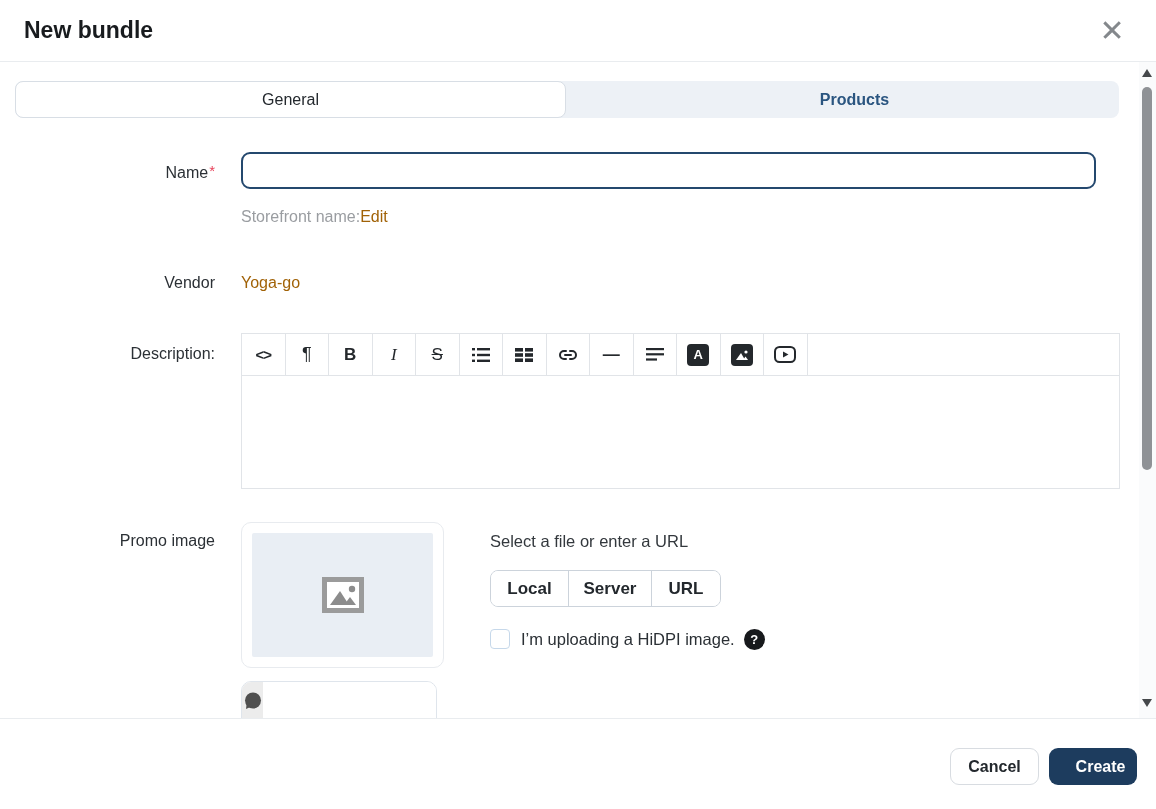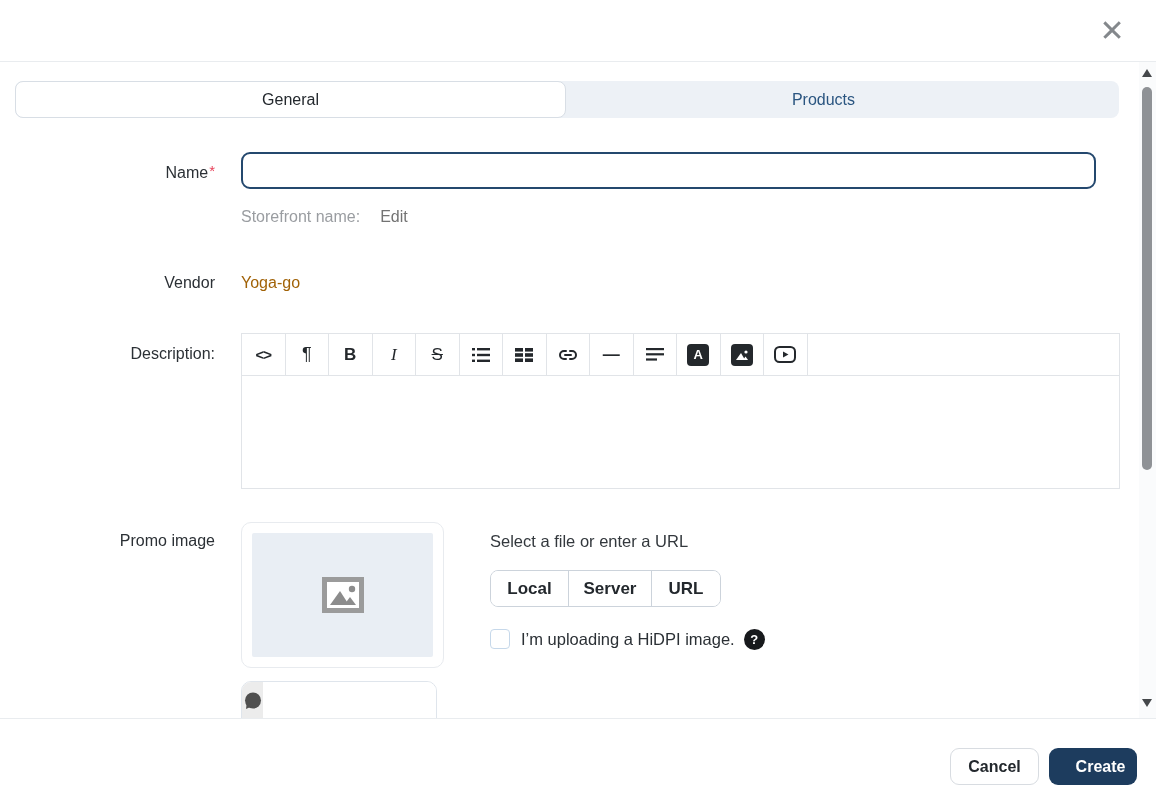--- a/index.html
+++ b/index.html
@@ -18,34 +18,34 @@
   
   .modal-body { position:relative; height:656px; overflow:hidden; background:#fff; }
 
   
   .tabs { position:absolute; left:15px; top:19px; width:1104px; height:37px;
     background:#edf1f6; border-radius:8px; }
   .tab { position:absolute; top:0; height:37px; display:flex; align-items:center;
     justify-content:center; font-size:16px; cursor:pointer; }
   .tab-general { left:0; width:551px; background:#fff; border:1px solid #d8dee5;
     border-radius:8px; font-weight:400; color:#23282d; }
-  .tab-products { left:551px; width:515px; color:#2a5580; border-radius:0 8px 8px 0; }
+  .tab-products { left:582px; width:515px; color:#2a5580; border-radius:0 8px 8px 0;font-weight:bold; }
 
   
   .f-label { position:absolute; left:0; width:215px; text-align:right;
     font-size:16px; color:#2b3035; }
   .req { color:#e8425a; font-size:15px; vertical-align:2px; margin-left:1px; }
 
   
   .name-input { position:absolute; left:241px; top:90px; width:855px; height:37px;
     border:2px solid #24486e; border-radius:9px; background:#fff; font-size:16px;
     padding:0 12px; color:#2b3035; outline:none; }
   .storefront { position:absolute; left:241px; top:143px; font-size:16px; line-height:24px; }
   .storefront-label { color:#9a9da1; }
-  .edit-link { color:#737373; text-decoration:none; margin-left:20px; cursor:pointer; }
+  .edit-link { color:#a16207; text-decoration:none; margin-left:0; cursor:pointer; }
 
   
   .vendor-value { position:absolute; left:241px; top:209px; font-size:16px; line-height:24px; color:#a16207; }
 
   
   .editor { position:absolute; left:241px; top:271px; width:879px; background:#fff;
     border:1px solid #e1e4e8; }
   .editor-toolbar { display:flex; height:42px; border-bottom:1px solid #e1e4e8; }
   .tb-btn { width:43.5px; height:100%; background:#fff; border:none;
     border-right:1px solid #e1e4e8; display:flex; align-items:center; justify-content:center;
@@ -108,20 +108,21 @@
   .btn-create { right:19px; width:88px; background:#1d3c5e; border:none; color:#fff;padding-left:15px; }
 
   svg { display:block; }
 </style>
 </head>
 <body>
 
 <div class="modal">
 
   <div class="modal-header">
+    <div class="modal-title">New bundle</div>
     <button class="close-btn">✕</button>
   </div>
 
   <div class="modal-body">
 
     <div class="tabs">
       <div class="tab tab-products">Products</div>
       <div class="tab tab-general">General</div>
     </div>
 

